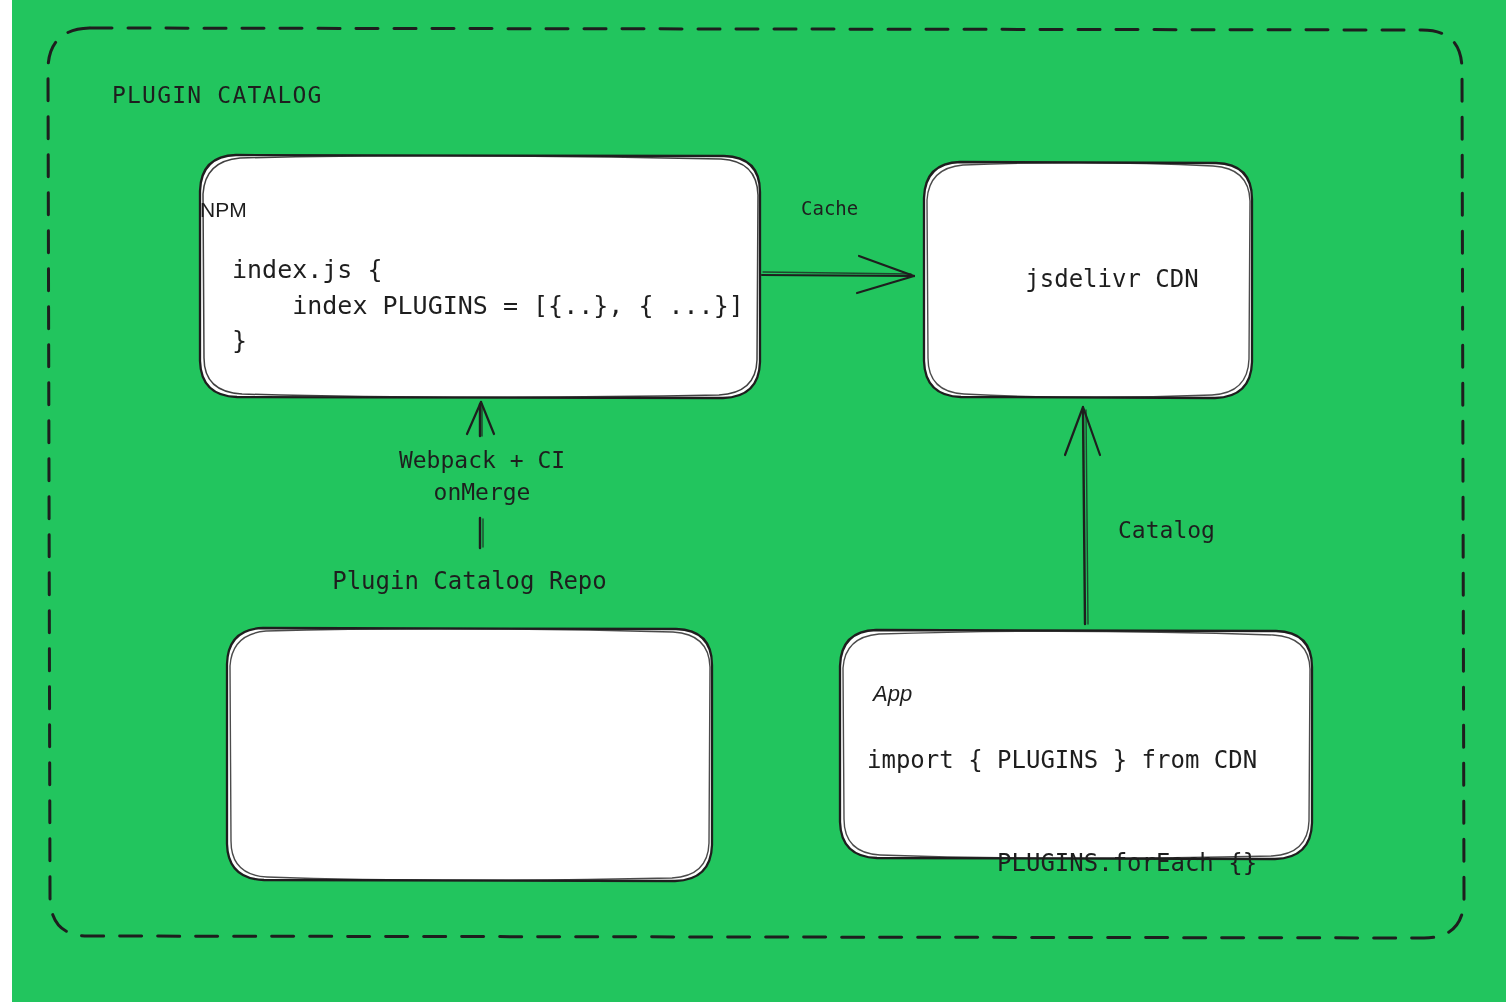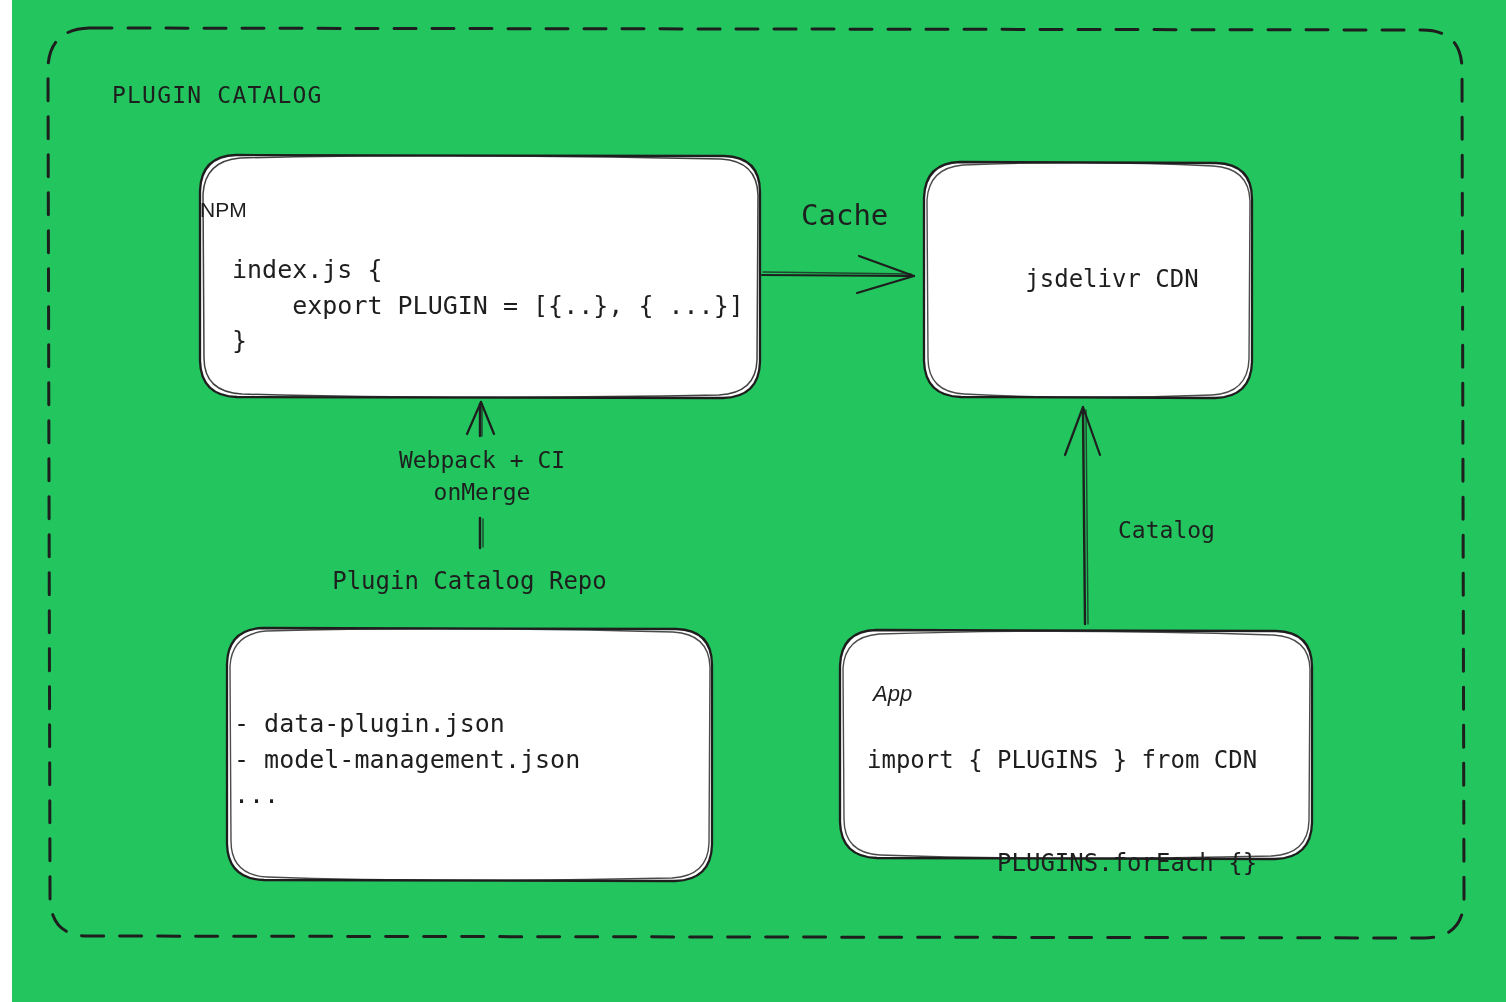--- a/index.html
+++ b/index.html
@@ -68,21 +68,21 @@
     top: 264px;
     width: 376px;
     text-align: center;
     font-size: 24px;
   }
 
   
   #cache-label {
     left: 789px;
     top: 196px;
-    font-size: 29px;
+    font-size: 19px;
   }
 
   
   #webpack-label {
     left: 280px;
     top: 445px;
     width: 380px;
     text-align: center;
     font-size: 23px;
     line-height: 1.38;
@@ -183,35 +183,32 @@
       <path d="M 1088 455 L 1071 407" fill="none" stroke="#1e1e1e" stroke-width="2.2" stroke-linecap="round"></path>
     </g>
 
   </svg>
 
   <div class="txt mono" id="frame-title">PLUGIN CATALOG</div>
 
   <div class="txt" id="npm-title">NPM</div>
 
   <div class="txt mono" id="npm-code">index.js {
-    export PLUGIN = [{..}, { ...}]
+    index PLUGINS = [{..}, { ...}]
 }</div>
 
   <div class="txt mono" id="cdn-title">jsdelivr CDN</div>
 
   <div class="txt mono" id="cache-label">Cache</div>
 
   <div class="txt mono" id="repo-caption">Plugin Catalog Repo</div>
 
   <div class="txt mono" id="webpack-label">Webpack + CI
 onMerge</div>
 
-  <div class="txt mono" id="repo-list">- data-plugin.json
-- model-management.json
-...</div>
 
   <div class="txt mono" id="import-label">Catalog</div>
 
   <div class="txt" id="app-title">App</div>
 
   <div class="txt mono" id="app-code">import { PLUGINS } from CDN
 
 PLUGINS.forEach {}</div>
 
 </div>

